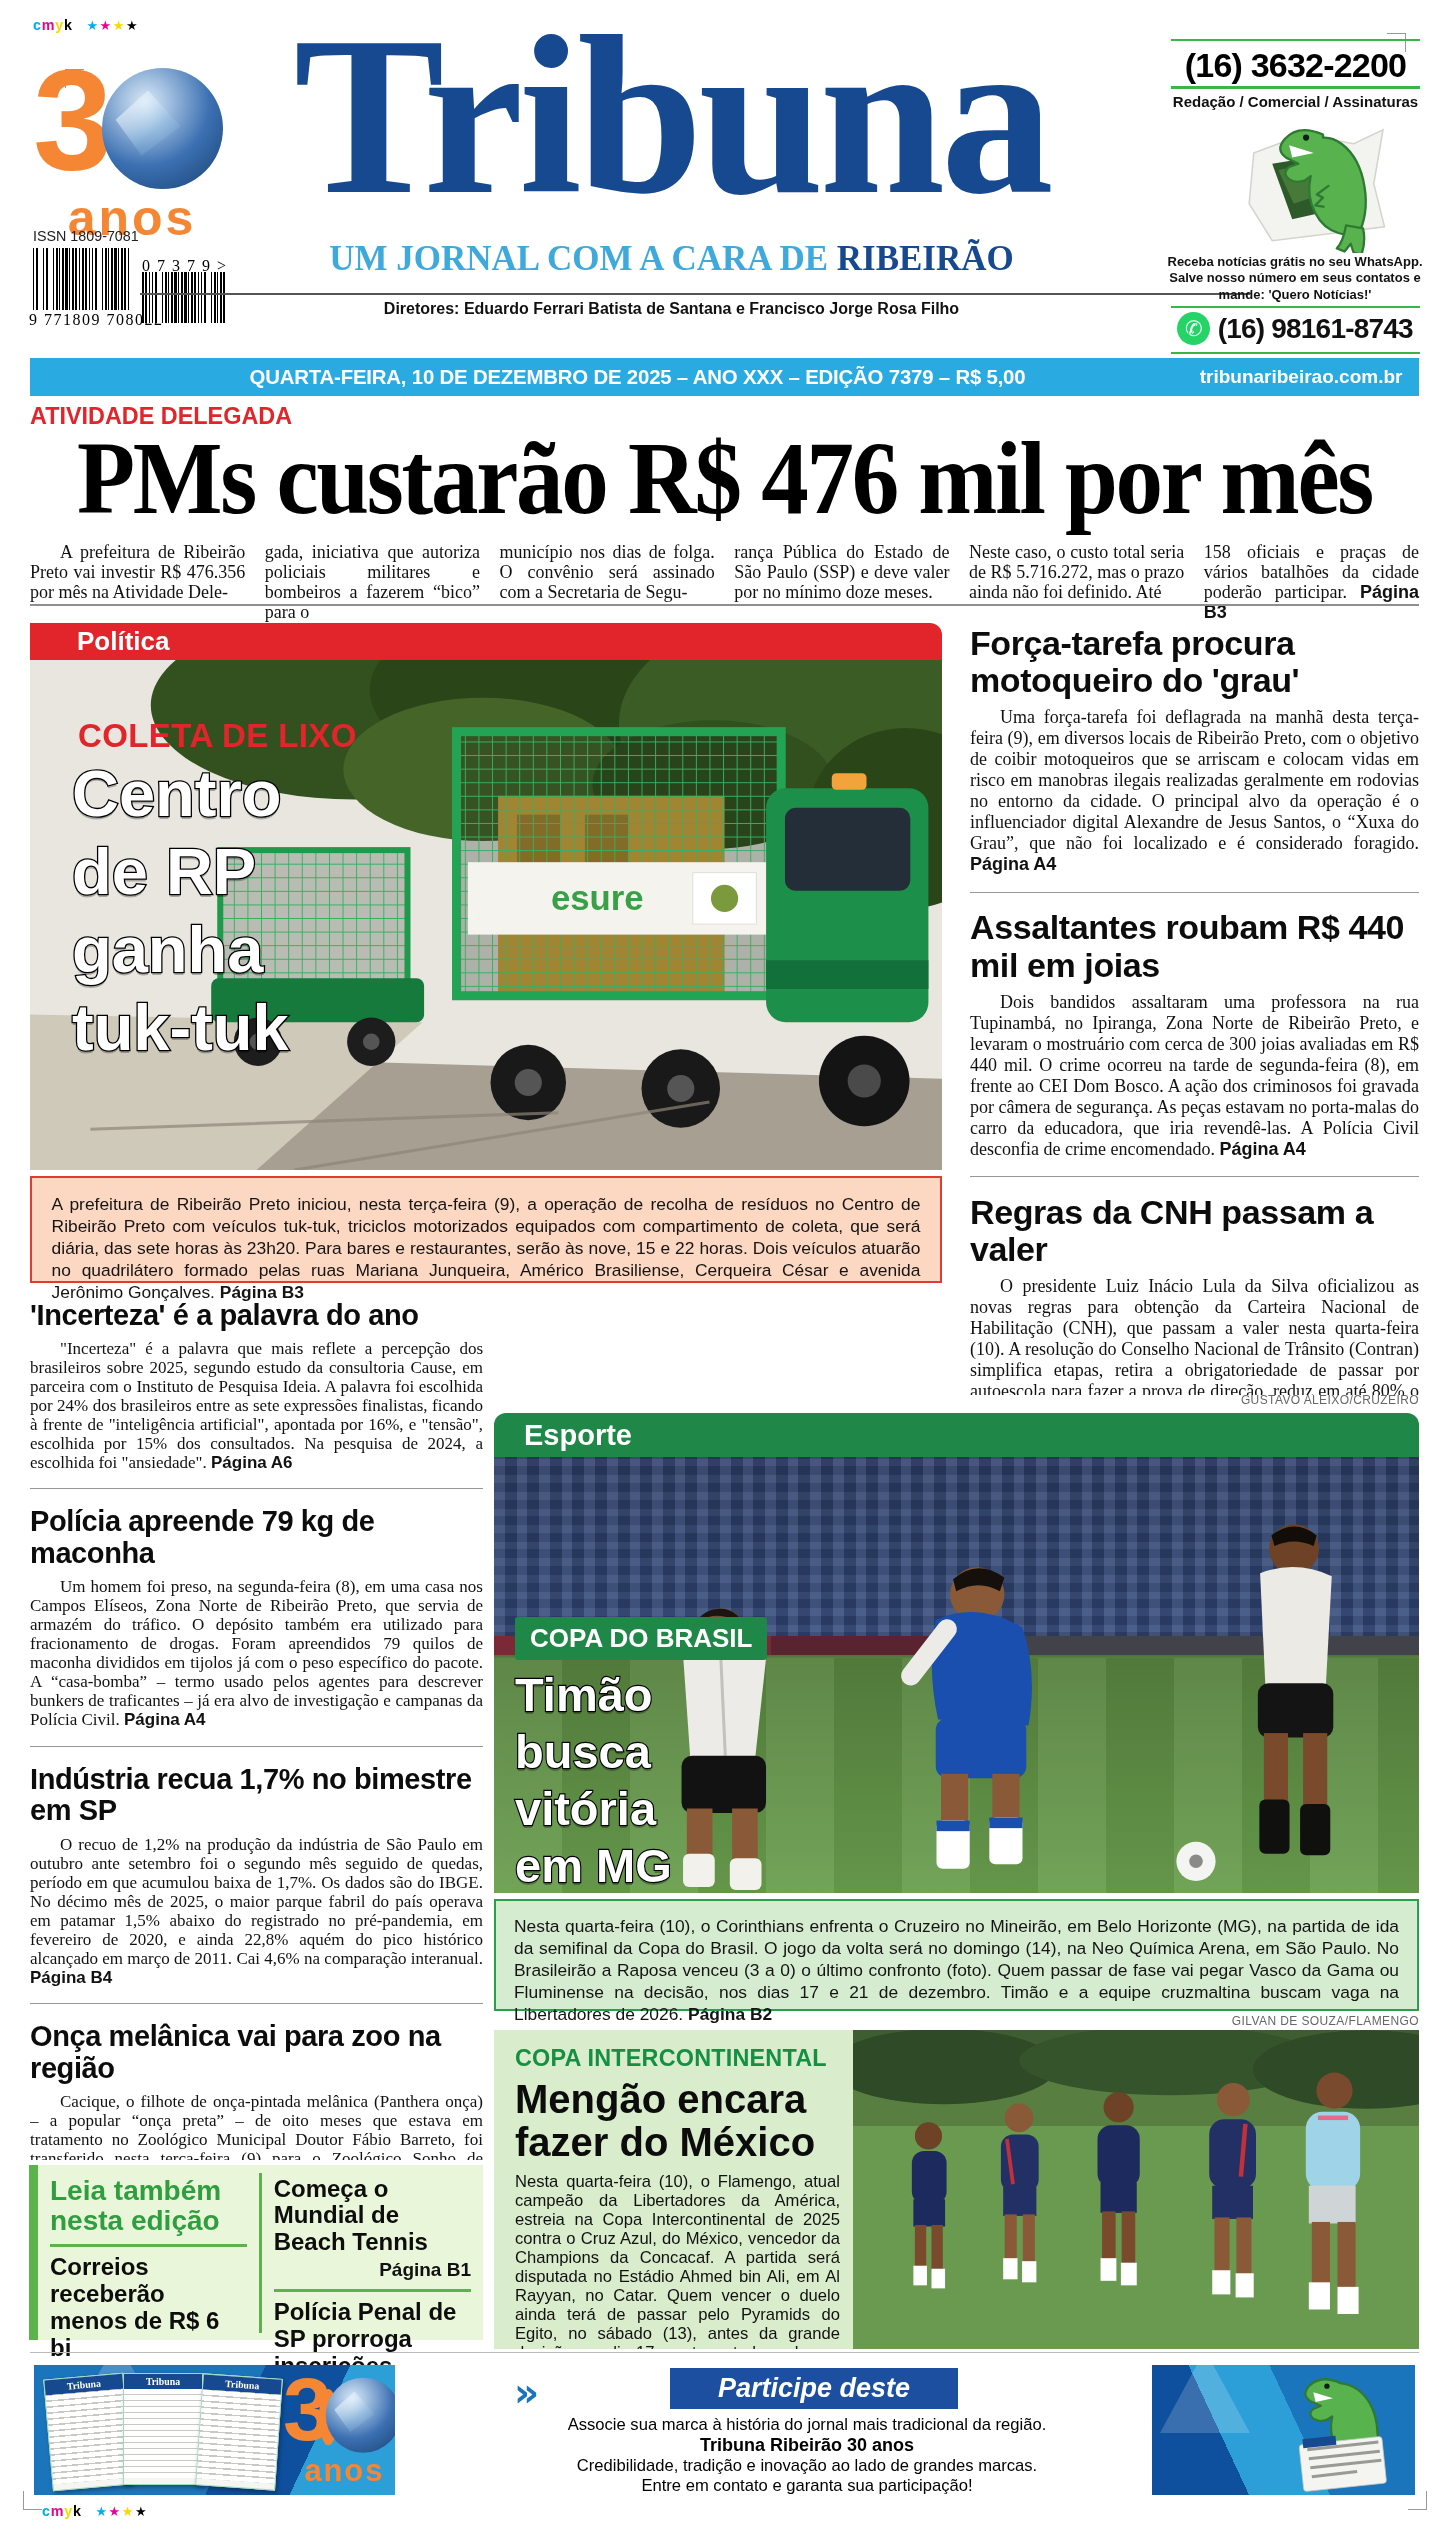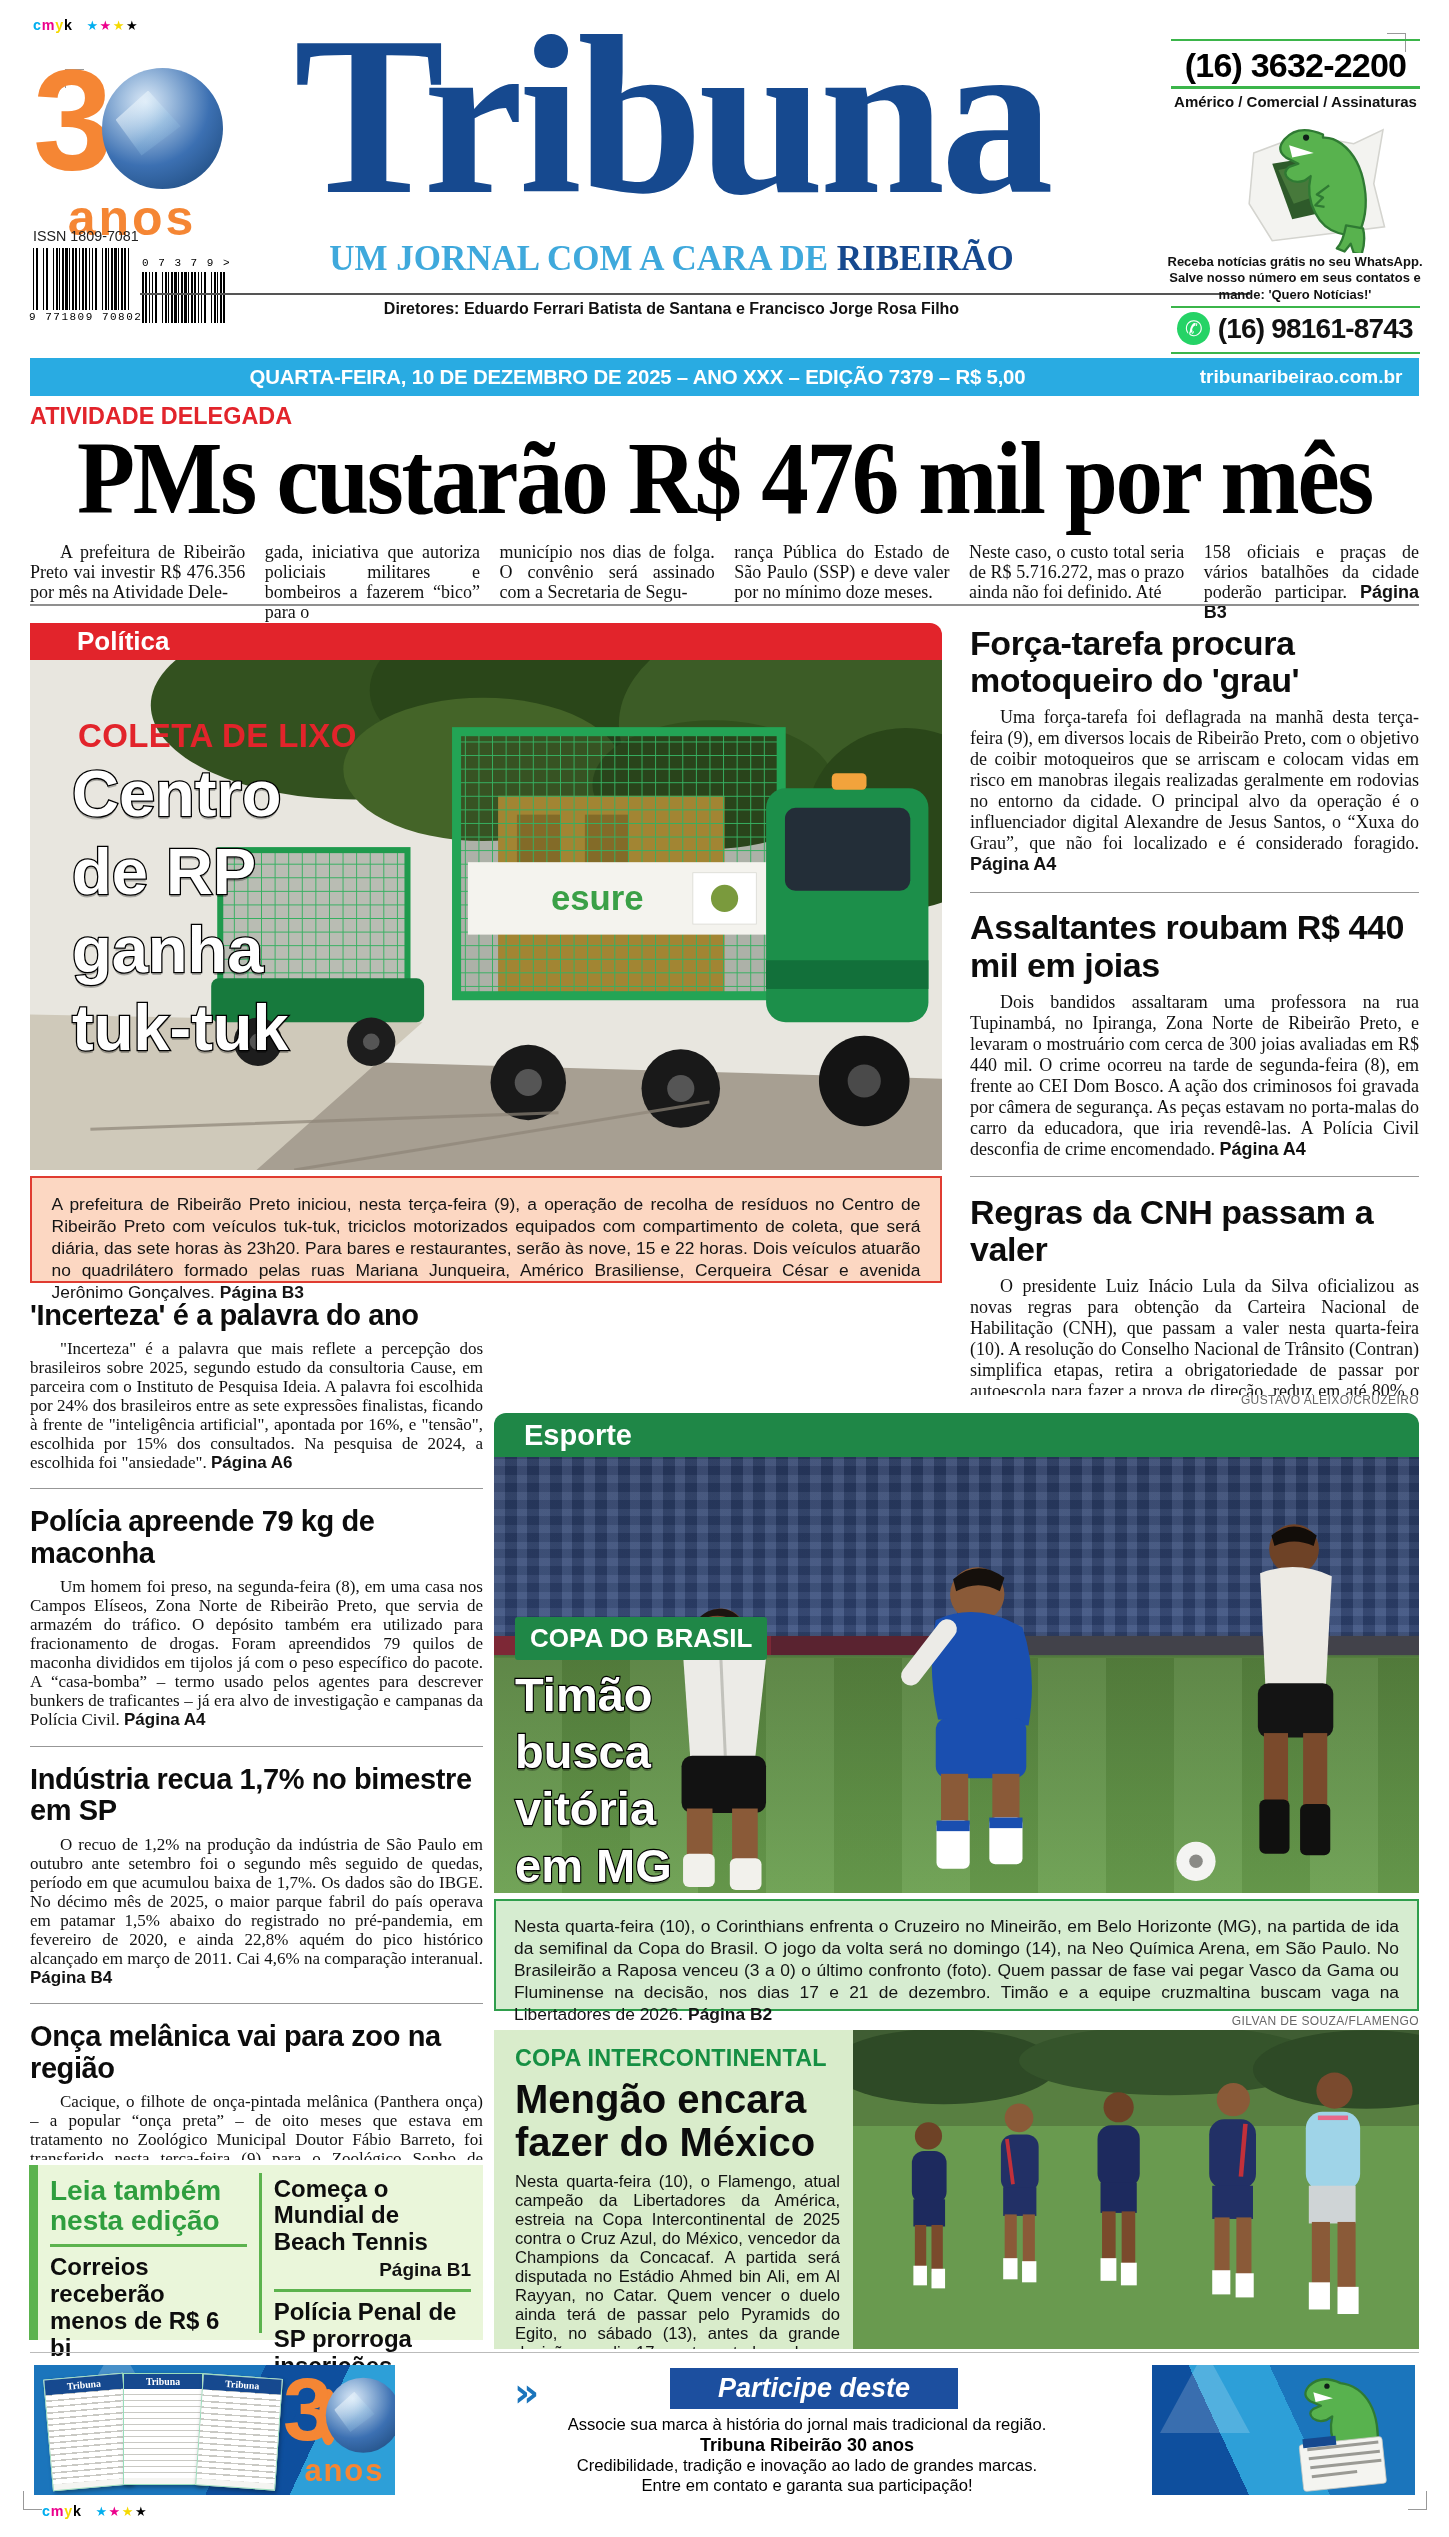--- a/index.html
+++ b/index.html
@@ -41,21 +41,21 @@
       font-size:226px;line-height:.98;color:#16498f;letter-spacing:-4.5px;}
   .tagline{left:275px;top:239px;width:793px;text-align:center;font-weight:bold;font-size:35px;letter-spacing:0px;}
   .tagline .lt{color:#3fa9dc}.tagline .dk{color:#16498f}
   .tag-rule{left:140px;top:293px;width:1110px;height:1.5px;background:#555;}
   .directors{left:275px;top:300px;width:793px;text-align:center;font-family:"Liberation Sans",sans-serif;
       font-weight:bold;font-size:16px;color:#111;}
 
   
   .issn{left:33px;top:226px;font-size:14.3px;font-family:"Liberation Sans",sans-serif;color:#222;}
   .bars{background:repeating-linear-gradient(90deg,#000 0 1.5px,#fff 1.5px 3px,#000 3px 5.3px,#fff 5.3px 6.8px,#000 6.8px 7.5px,#fff 7.5px 9.8px);}
-  .bc-num{font-family:Liberation Mono, monospace;font-size:11px;letter-spacing:1.5px;color:#000;}
+  .bc-num{font-family:Liberation Serif, serif;font-size:16px;letter-spacing:1.5px;color:#000;}
 
   
   .grule{height:2.3px;background:#3bb54a;}
   .phone-big{font-family:"Liberation Sans",sans-serif;font-weight:bold;font-size:34px;letter-spacing:-0.8px;color:#000;text-align:center;}
   .phone-label{font-family:"Liberation Sans",sans-serif;font-weight:bold;font-size:15px;text-align:center;color:#111;}
   .wa-note{font-family:"Liberation Sans",sans-serif;font-weight:bold;font-size:13px;line-height:1.25;text-align:center;color:#111;}
   .wa-row{display:flex;align-items:center;justify-content:center;gap:7.5px;}
   .wa-icon{width:33px;height:33px;border-radius:50%;background:#25d366;color:#fff;display:flex;
       align-items:center;justify-content:center;font-size:21px;font-family:"DejaVu Sans",sans-serif;}
   .wa-phone{font-family:"Liberation Sans",sans-serif;font-weight:bold;font-size:28px;letter-spacing:-0.8px;}
@@ -178,21 +178,21 @@
   <div class="abs tagline">
     <span class="lt">UM JORNAL COM A CARA DE </span><span class="dk">RIBEIRÃO</span>
   </div>
   <div class="abs tag-rule"></div>
   <div class="abs directors">Diretores: Eduardo Ferrari Batista de Santana e Francisco Jorge Rosa Filho</div>
 
   <div class="abs" style="left:1171px;top:39px;width:249px;">
     <div class="grule"></div>
     <div class="phone-big" style="margin:4.5px 0 1.5px;">(16) 3632-2200</div>
     <div class="grule"></div>
-    <div class="phone-label" style="margin-top:4.5px;">Américo / Comercial / Assinaturas</div>
+    <div class="phone-label" style="margin-top:4.5px;">Redação / Comercial / Assinaturas</div>
   </div>
   <div class="abs" style="left:1230px;top:113px;">
     <svg width="166" height="140" viewBox="0 0 210 182">
       <polygon points="28,52 92,28 158,40 196,22 184,92 198,148 118,158 52,166 22,118" fill="#f3f3f0" stroke="#d4d4cf" stroke-width="2"></polygon>
       <polygon points="52,66 150,50 168,118 78,138" fill="#2e5a2a"></polygon>
       <polygon points="60,74 120,62 132,100 80,118" fill="#47793b"></polygon>
       <g fill="#58b24e" stroke="#2f7a33" stroke-width="3" stroke-linejoin="round">
         <path d="M118,28 q-32,-14 -50,6 q-12,14 2,24 l16,8 l-12,4 q-10,8 0,16 q8,6 20,2 l8,-6 q-6,26 6,48 q10,20 30,26 l24,6 q16,-30 10,-66 q-6,-38 -30,-56 q-12,-9 -24,-8z"></path>
         <path d="M126,94 l-16,12 l8,4 l-10,10 l12,2"></path>
         <path d="M148,146 q-4,22 -12,30 l10,4 l8,-10 l4,12 l10,2 q6,-18 2,-34z"></path>

